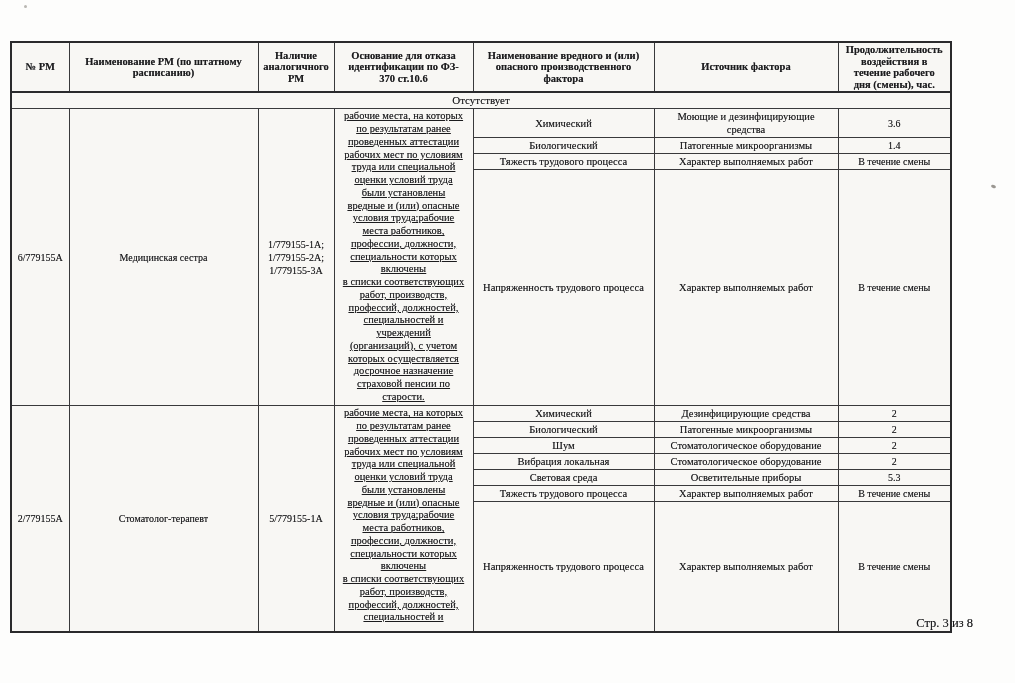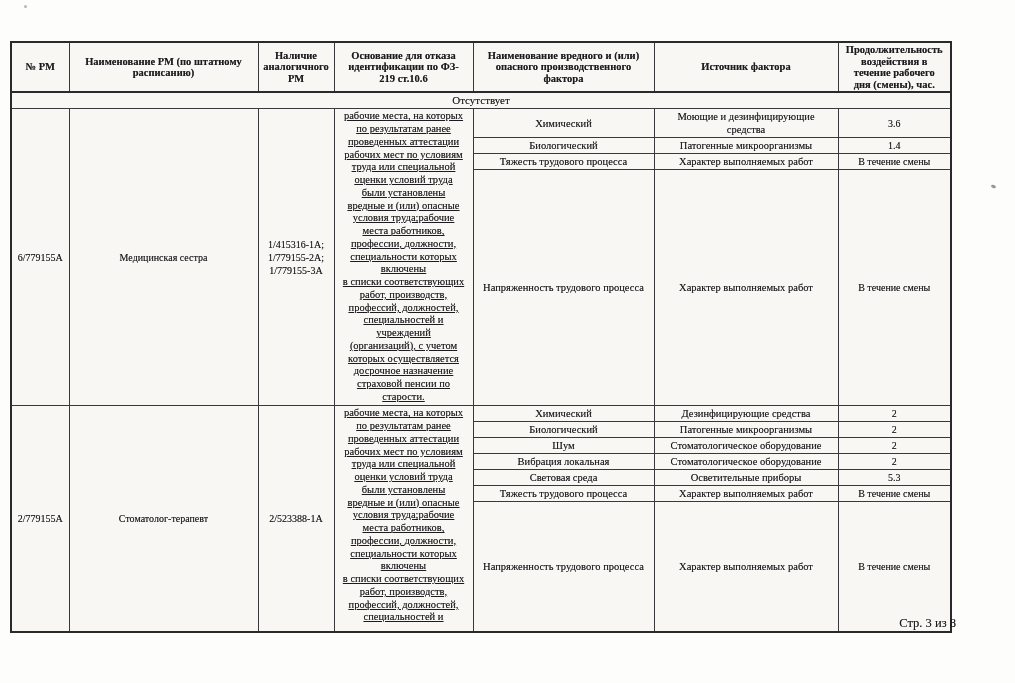--- a/index.html
+++ b/index.html
@@ -34,21 +34,21 @@
   }
   tr.h-head{height:47px;}
   tr.h-absent{height:15px;padding-left:15px;}
   tr.h29{height:29px;}
   tr.h14{height:14px;}
   tr.h15{height:15px;}
   tr.tall1{height:236px;}
   tr.tall2{height:130px;}
   td.absent-cell{font-size:11px;border-top:1px solid #39393b;}
   .footer{
-    position:absolute;top:616px;right:59px;
+    position:absolute;top:616px;right:42px;
     font-size:12.5px;color:#1c1c1e;
     text-shadow:0 0 .5px rgba(20,20,25,.5);
     margin-left:48px;
   }
   .speck{position:absolute;border-radius:50%;}
   .s1{left:24px;top:5px;width:3px;height:3px;background:#b9b7b2;}
   .s2{left:991px;top:185px;width:5px;height:3px;background:#9a9792;transform:rotate(20deg);}
 </style>
 </head>
 <body>
@@ -68,39 +68,39 @@
     <tbody>
       <tr class="h-head">
         <th>№ РМ</th>
         <th>Наименование РМ (по штатному
 расписанию)</th>
         <th>Наличие
 аналогичного
 РМ</th>
         <th>Основание для отказа
 идентификации по ФЗ-
-219 ст.10.6</th>
+370 ст.10.6</th>
         <th>Наименование вредного и (или)
 опасного производственного
 фактора</th>
         <th>Источник фактора</th>
         <th>Продолжительность
 воздействия в
 течение рабочего
 дня (смены), час.</th>
       </tr>
 
       <tr class="h-absent">
         <td colspan="7" class="absent-cell">Отсутствует</td>
       </tr>
 
       <tr class="h29">
         <td rowspan="4">6/779155А</td>
         <td rowspan="4">Медицинская сестра</td>
-        <td rowspan="4">1/415316-1А;
+        <td rowspan="4">1/779155-1А;
 1/779155-2А;
 1/779155-3А</td>
         <td rowspan="4" class="basis">рабочие места, на которых
 по результатам ранее
 проведенных аттестации
 рабочих мест по условиям
 труда или специальной
 оценки условий труда
 были установлены
 вредные и (или) опасные
@@ -136,21 +136,21 @@
       </tr>
       <tr class="tall1">
         <td class="fsmall">Напряженность трудового процесса</td>
         <td class="fsmall">Характер выполняемых работ</td>
         <td>В течение смены</td>
       </tr>
 
       <tr class="h15">
         <td rowspan="7">2/779155А</td>
         <td rowspan="7">Стоматолог-терапевт</td>
-        <td rowspan="7">2/523388-1А</td>
+        <td rowspan="7">5/779155-1А</td>
         <td rowspan="7" class="basis">рабочие места, на которых
 по результатам ранее
 проведенных аттестации
 рабочих мест по условиям
 труда или специальной
 оценки условий труда
 были установлены
 вредные и (или) опасные
 условия труда;рабочие
 места работников,

